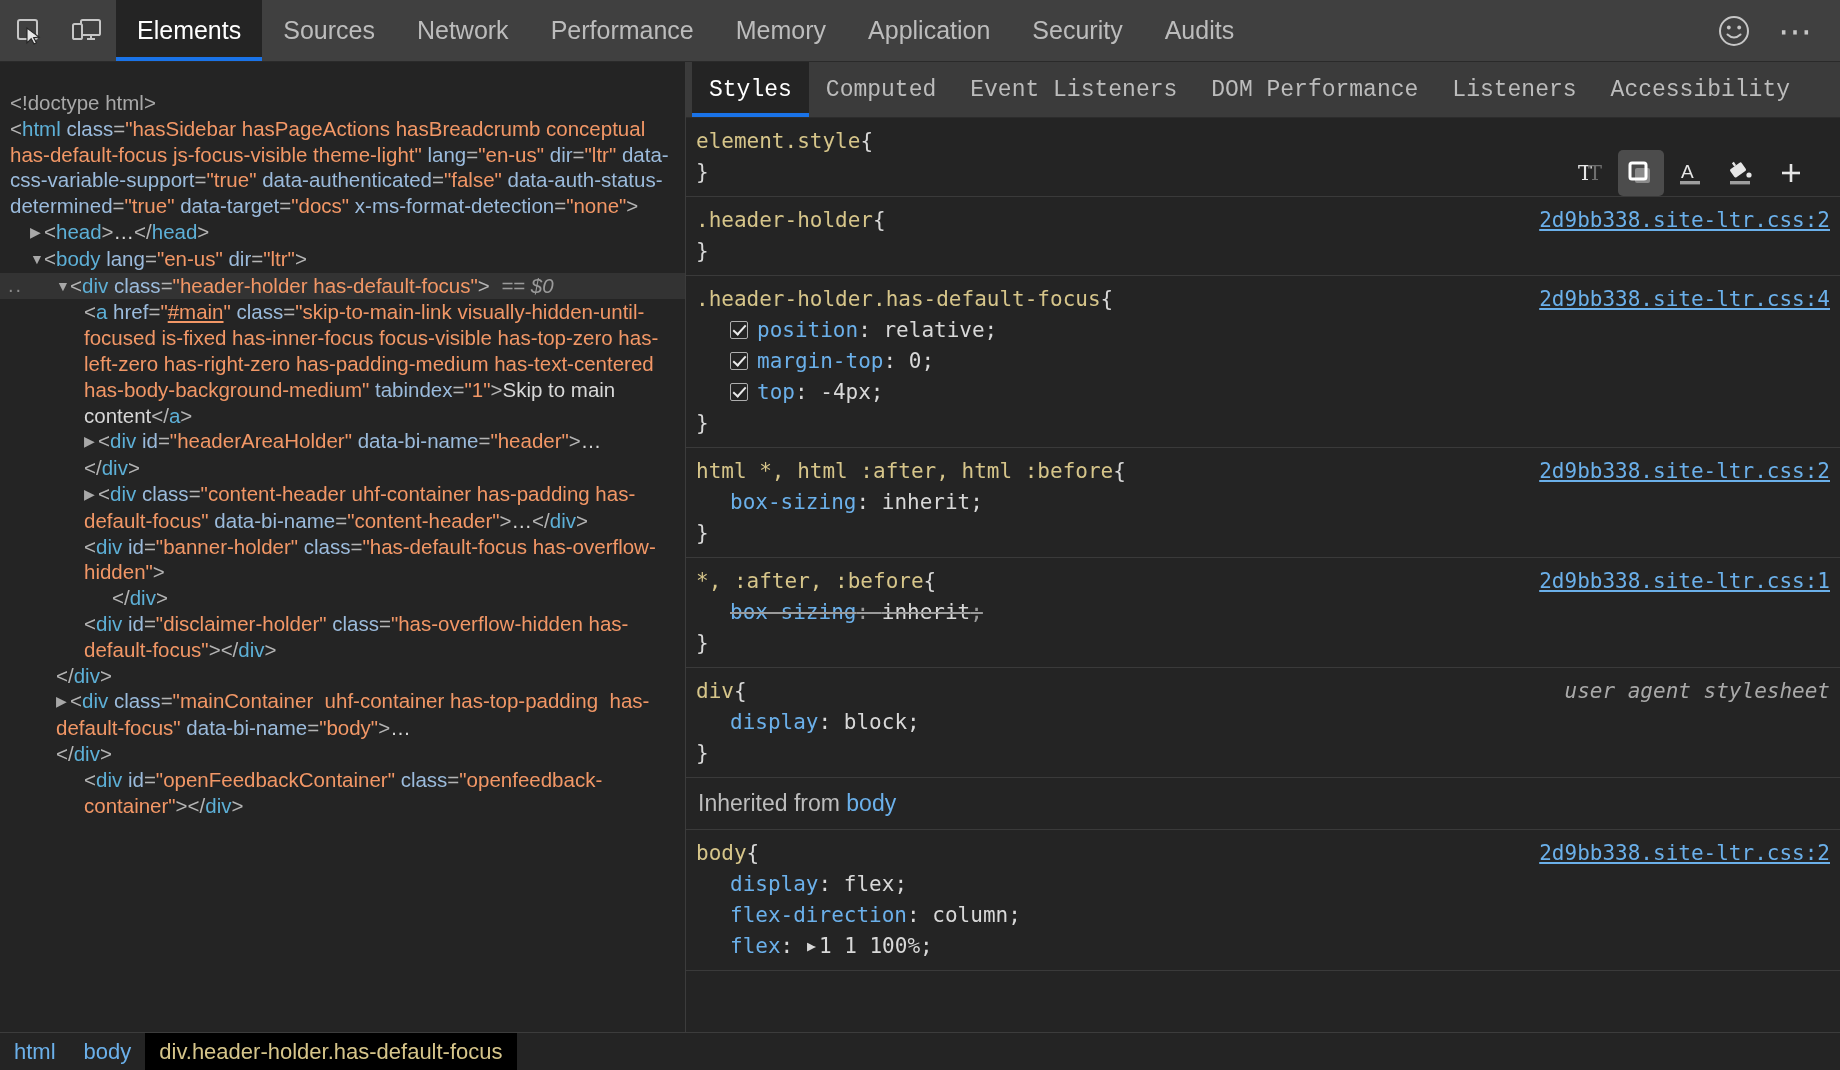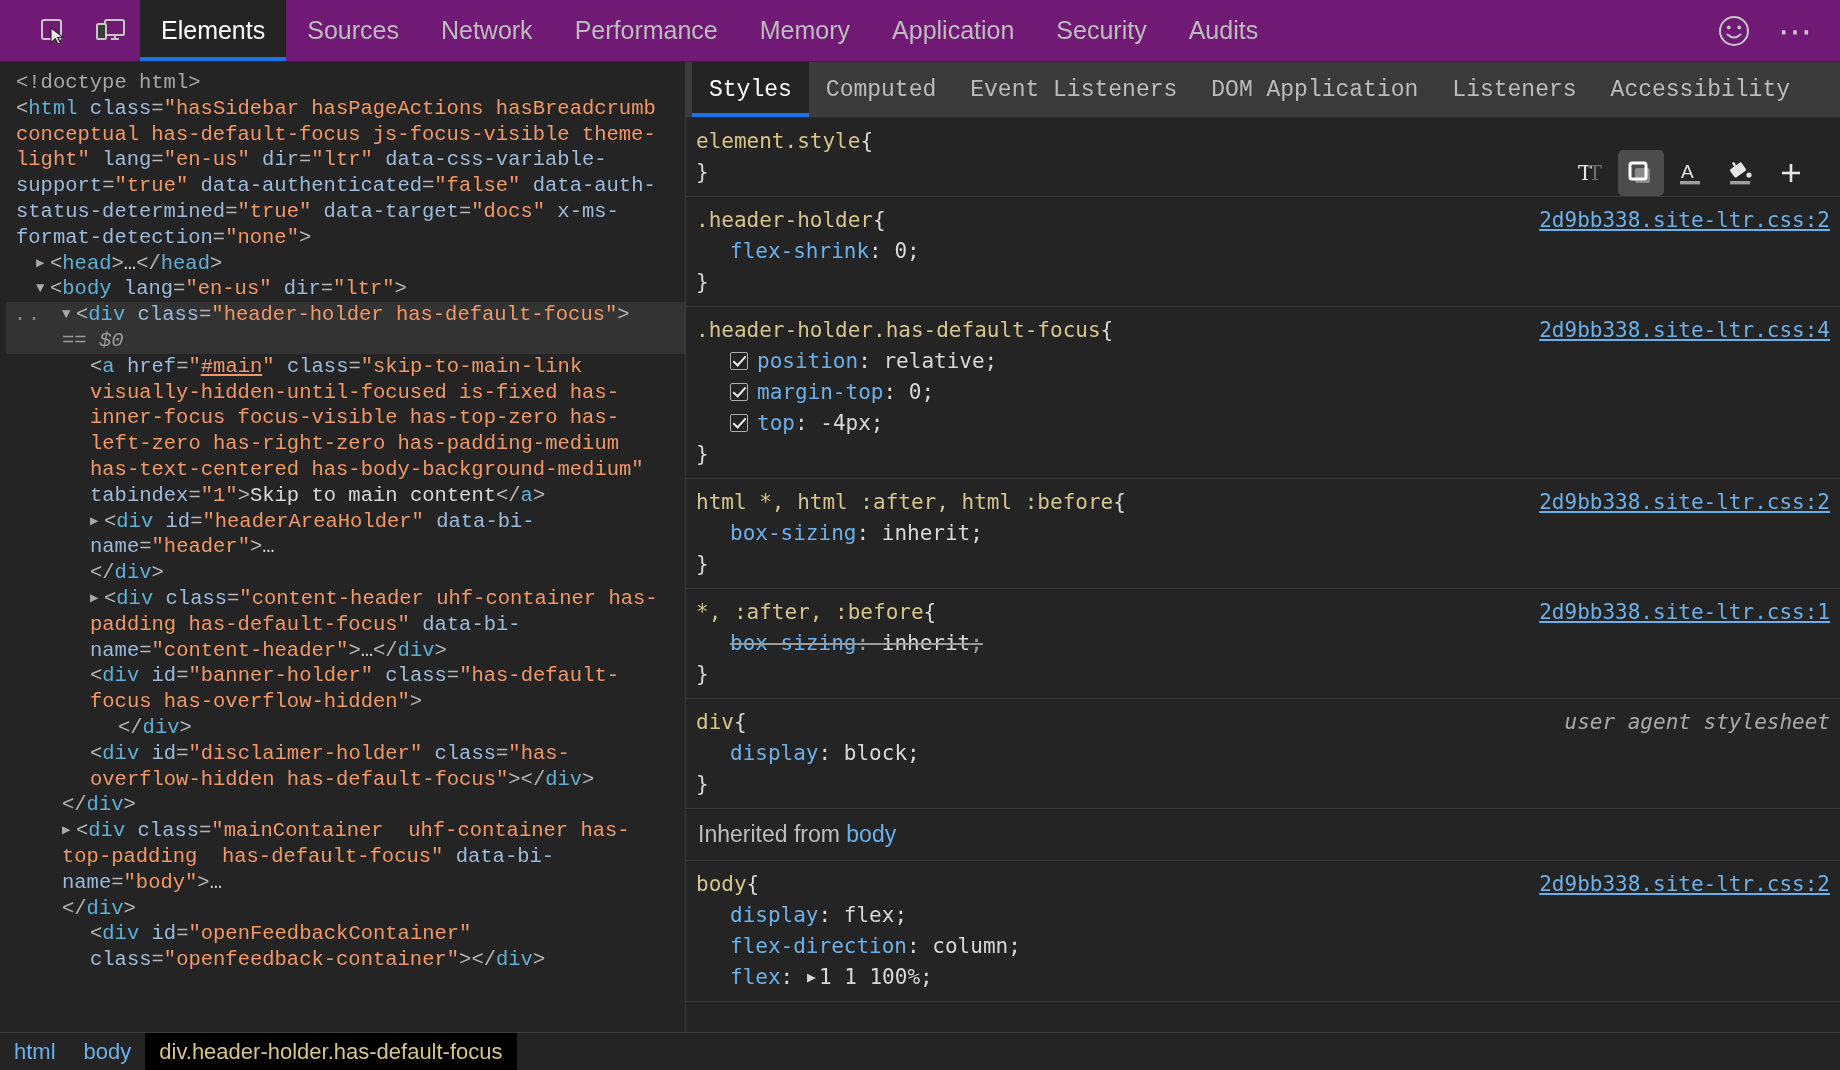--- a/index.html
+++ b/index.html
@@ -14,26 +14,25 @@
   .app {
     width: 1840px; height: 1070px;
     display: flex; flex-direction: column;
     background: #242424;
     position: relative;
   }
 
   
   .toolbar {
     height: 62px;
-    background: #701a75;
+    background: #404040;
     display: flex; align-items: stretch;
     flex: 0 0 62px;
     border-bottom: 1px solid #2a2a2a;
     position: relative;
-    padding-left: 24px;
   }
   .tb-iconbtn {
     width: 58px;
     display: flex; align-items: center; justify-content: center;
     cursor: pointer;
   }
   .tb-iconbtn svg { display:block; }
   .tabs { display: flex; align-items: stretch; }
   .tab {
     display: flex; align-items: center;
@@ -82,27 +81,28 @@
   
   .dompane {
     width: 686px;
     flex: 0 0 686px;
     background: #242424;
     overflow: hidden;
     position: relative;
     border-right: 1px solid #3c3c3c;
   }
   .domtree {
-    font-family: Liberation Mono, monospace;
+    font-family: Liberation Sans, sans-serif;
     font-size: 20.5px;
     line-height: 25.8px;
     color: #d8d8d8;
-    padding: 8px 0 0 6px;
+    padding: 8px 0 0 0;
     white-space: pre-wrap;
     word-break: break-word;
+    margin-top: 20px;
   }
   .dline { padding: 0 8px 0 0; position: relative; }
   .dline.sel { background: #333333; }
   .ind0 { padding-left: 10px; }
   .ind1 { padding-left: 30px; }
   .ind2 { padding-left: 56px; }
   .ind3 { padding-left: 84px; }
   .ind4 { padding-left: 112px; }
   
   .t-tag   { color: #5db0d7; }
@@ -367,41 +367,40 @@
     <div class="dompane">
       <div class="domtree" id="dom-tree"><div class="dline ind0"><span class="t-doct">&lt;!doctype html&gt;</span></div><div class="dline ind0"><span class="t-punct">&lt;</span><span class="t-tag">html</span><span class="t-punct"> </span><span class="t-attr">class</span><span class="t-punct">=</span><span class="t-val">"hasSidebar hasPageActions hasBreadcrumb conceptual has-default-focus js-focus-visible theme-light"</span><span class="t-punct"> </span><span class="t-attr">lang</span><span class="t-punct">=</span><span class="t-val">"en-us"</span><span class="t-punct"> </span><span class="t-attr">dir</span><span class="t-punct">=</span><span class="t-val">"ltr"</span><span class="t-punct"> </span><span class="t-attr">data-css-variable-support</span><span class="t-punct">=</span><span class="t-val">"true"</span><span class="t-punct"> </span><span class="t-attr">data-authenticated</span><span class="t-punct">=</span><span class="t-val">"false"</span><span class="t-punct"> </span><span class="t-attr">data-auth-status-determined</span><span class="t-punct">=</span><span class="t-val">"true"</span><span class="t-punct"> </span><span class="t-attr">data-target</span><span class="t-punct">=</span><span class="t-val">"docs"</span><span class="t-punct"> </span><span class="t-attr">x-ms-format-detection</span><span class="t-punct">=</span><span class="t-val">"none"</span><span class="t-punct">&gt;</span></div><div class="dline ind1"><span class="arrow">▶</span><span class="t-punct">&lt;</span><span class="t-tag">head</span><span class="t-punct">&gt;</span><span class="t-text">…</span><span class="t-punct">&lt;/</span><span class="t-tag">head</span><span class="t-punct">&gt;</span></div><div class="dline ind1"><span class="arrow">▼</span><span class="t-punct">&lt;</span><span class="t-tag">body</span><span class="t-punct"> </span><span class="t-attr">lang</span><span class="t-punct">=</span><span class="t-val">"en-us"</span><span class="t-punct"> </span><span class="t-attr">dir</span><span class="t-punct">=</span><span class="t-val">"ltr"</span><span class="t-punct">&gt;</span></div><div class="dline ind2 sel"><span class="gutter-dots">..</span><span class="arrow">▼</span><span class="t-punct">&lt;</span><span class="t-tag">div</span><span class="t-punct"> </span><span class="t-attr">class</span><span class="t-punct">=</span><span class="t-val">"header-holder has-default-focus"</span><span class="t-punct">&gt;</span><span class="t-d0">  == $0</span></div><div class="dline ind3"><span class="t-punct">&lt;</span><span class="t-tag">a</span><span class="t-punct"> </span><span class="t-attr">href</span><span class="t-punct">=</span><span class="t-val">"</span><span class="t-link">#main</span><span class="t-val">"</span><span class="t-punct"> </span><span class="t-attr">class</span><span class="t-punct">=</span><span class="t-val">"skip-to-main-link visually-hidden-until-focused is-fixed has-inner-focus focus-visible has-top-zero has-left-zero has-right-zero has-padding-medium has-text-centered has-body-background-medium"</span><span class="t-punct"> </span><span class="t-attr">tabindex</span><span class="t-punct">=</span><span class="t-val">"1"</span><span class="t-punct">&gt;</span><span class="t-text">Skip to main content</span><span class="t-punct">&lt;/</span><span class="t-tag">a</span><span class="t-punct">&gt;</span></div><div class="dline ind3"><span class="arrow">▶</span><span class="t-punct">&lt;</span><span class="t-tag">div</span><span class="t-punct"> </span><span class="t-attr">id</span><span class="t-punct">=</span><span class="t-val">"headerAreaHolder"</span><span class="t-punct"> </span><span class="t-attr">data-bi-name</span><span class="t-punct">=</span><span class="t-val">"header"</span><span class="t-punct">&gt;</span><span class="t-text">…</span></div><div class="dline ind3"><span class="t-punct">&lt;/</span><span class="t-tag">div</span><span class="t-punct">&gt;</span></div><div class="dline ind3"><span class="arrow">▶</span><span class="t-punct">&lt;</span><span class="t-tag">div</span><span class="t-punct"> </span><span class="t-attr">class</span><span class="t-punct">=</span><span class="t-val">"content-header uhf-container has-padding has-default-focus"</span><span class="t-punct"> </span><span class="t-attr">data-bi-name</span><span class="t-punct">=</span><span class="t-val">"content-header"</span><span class="t-punct">&gt;</span><span class="t-text">…</span><span class="t-punct">&lt;/</span><span class="t-tag">div</span><span class="t-punct">&gt;</span></div><div class="dline ind3"><span class="t-punct">&lt;</span><span class="t-tag">div</span><span class="t-punct"> </span><span class="t-attr">id</span><span class="t-punct">=</span><span class="t-val">"banner-holder"</span><span class="t-punct"> </span><span class="t-attr">class</span><span class="t-punct">=</span><span class="t-val">"has-default-focus has-overflow-hidden"</span><span class="t-punct">&gt;</span></div><div class="dline ind4"><span class="t-punct">&lt;/</span><span class="t-tag">div</span><span class="t-punct">&gt;</span></div><div class="dline ind3"><span class="t-punct">&lt;</span><span class="t-tag">div</span><span class="t-punct"> </span><span class="t-attr">id</span><span class="t-punct">=</span><span class="t-val">"disclaimer-holder"</span><span class="t-punct"> </span><span class="t-attr">class</span><span class="t-punct">=</span><span class="t-val">"has-overflow-hidden has-default-focus"</span><span class="t-punct">&gt;</span><span class="t-punct">&lt;/</span><span class="t-tag">div</span><span class="t-punct">&gt;</span></div><div class="dline ind2"><span class="t-punct">&lt;/</span><span class="t-tag">div</span><span class="t-punct">&gt;</span></div><div class="dline ind2"><span class="arrow">▶</span><span class="t-punct">&lt;</span><span class="t-tag">div</span><span class="t-punct"> </span><span class="t-attr">class</span><span class="t-punct">=</span><span class="t-val">"mainContainer  uhf-container has-top-padding  has-default-focus"</span><span class="t-punct"> </span><span class="t-attr">data-bi-name</span><span class="t-punct">=</span><span class="t-val">"body"</span><span class="t-punct">&gt;</span><span class="t-text">…</span></div><div class="dline ind2"><span class="t-punct">&lt;/</span><span class="t-tag">div</span><span class="t-punct">&gt;</span></div><div class="dline ind3"><span class="t-punct">&lt;</span><span class="t-tag">div</span><span class="t-punct"> </span><span class="t-attr">id</span><span class="t-punct">=</span><span class="t-val">"openFeedbackContainer"</span><span class="t-punct"> </span><span class="t-attr">class</span><span class="t-punct">=</span><span class="t-val">"openfeedback-container"</span><span class="t-punct">&gt;</span><span class="t-punct">&lt;/</span><span class="t-tag">div</span><span class="t-punct">&gt;</span></div></div>
     </div>
 
     <div class="stylespane">
 
       <div class="sidebar-tabs" id="sidebar-tabs">
           <div class="stab active">Styles</div>
           <div class="stab">Computed</div>
           <div class="stab">Event Listeners</div>
-          <div class="stab">DOM Application</div>
+          <div class="stab">DOM Performance</div>
           <div class="stab">Listeners</div>
           <div class="stab">Accessibility</div>
         </div>
 
 
       <div class="rules" id="rules-list">
           <div class="rule">
             <div class="sel-line">
               <span class="selector">element.style</span>
               <span class="brace"> {</span>
             </div>
             <div class="brace">}</div>
           </div>
           <div class="rule">
             <div class="sel-line">
               <span class="selector">.header-holder</span>
               <span class="brace"> {</span>
               <span class="origin">2d9bb338.site-ltr.css:2</span>
             </div>
-            <div class="decl"><span class="prop">flex-shrink</span><span>: </span><span class="val">0</span><span>;</span></div>
             <div class="brace">}</div>
           </div>
           <div class="rule">
             <div class="sel-line">
               <span class="selector">.header-holder.has-default-focus</span>
               <span class="brace"> {</span>
               <span class="origin">2d9bb338.site-ltr.css:4</span>
             </div>
             <div class="decl"><span class="cbox checked"></span><span class="prop">position</span><span>: </span><span class="val">relative</span><span>;</span></div>
             <div class="decl"><span class="cbox checked"></span><span class="prop">margin-top</span><span>: </span><span class="val">0</span><span>;</span></div>

